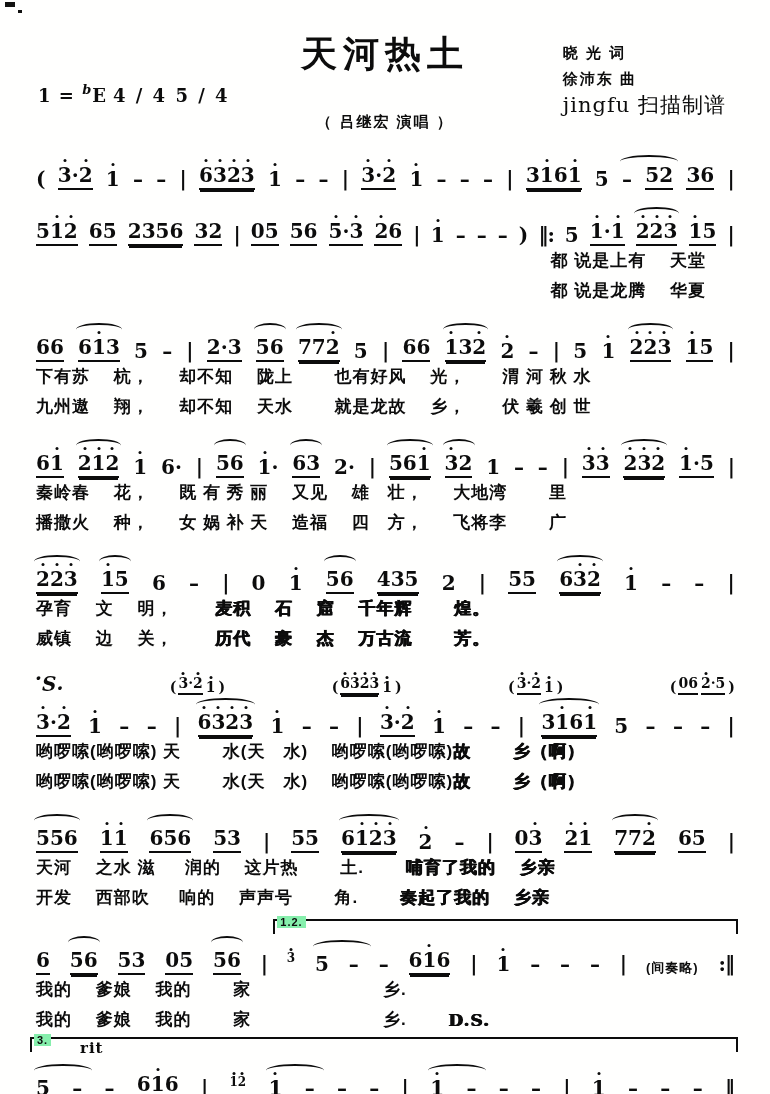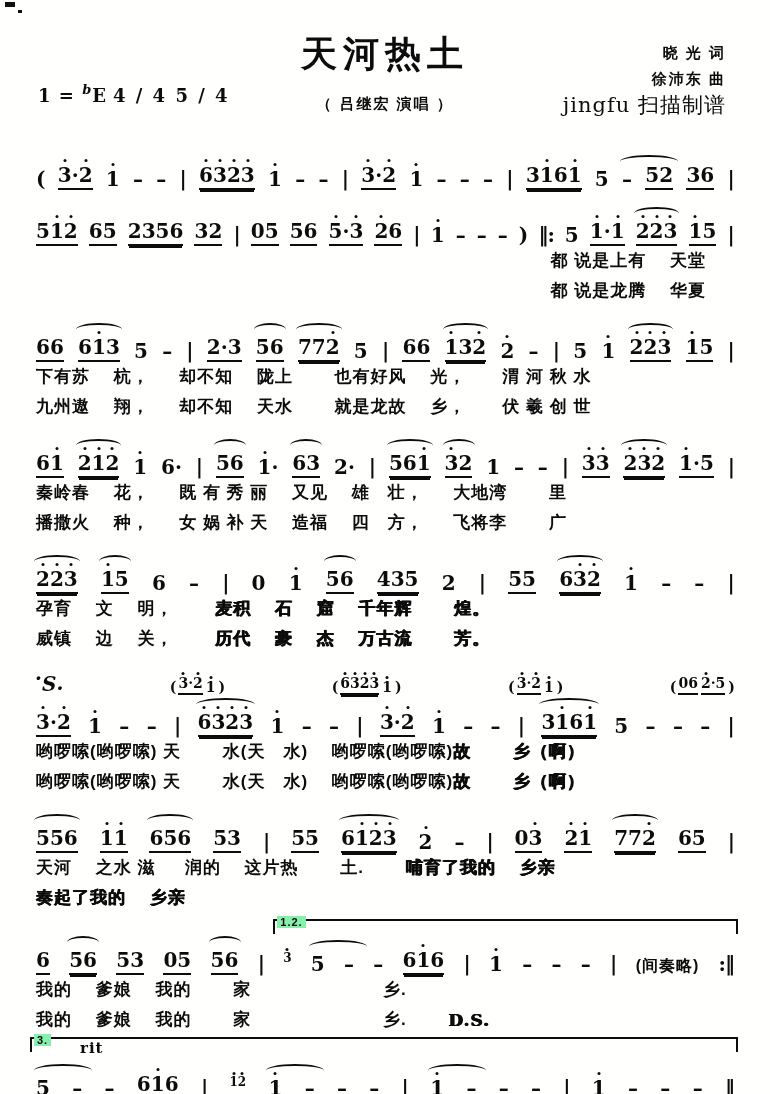--- a/index.html
+++ b/index.html
@@ -23,23 +23,23 @@
     font-family:"DejaVu Serif",serif;font-weight:bold;font-size:18px;
     letter-spacing:1px;
   }
   .keysig sup{font-size:13px;vertical-align:8px;font-style:italic;}
   .keysig .meter{margin-left:6px;letter-spacing:2px;}
   .titlebox{position:absolute;left:0;right:0;top:30px;text-align:center;}
   .titlebox h1{
     margin:0;font-size:36px;font-weight:bold;letter-spacing:6px;
     font-family:"DejaVu Serif",serif;
   }
-  .performer{margin-top:16px;font-size:15px;letter-spacing:2px;font-weight:bold;}
+  .performer{margin-top:34px;font-size:15px;letter-spacing:2px;font-weight:bold;}
   .credits{
-    position:absolute;right:44px;top:40px;text-align:right;
+    position:absolute;right:44px;top:40px;text-align:left;
     font-size:15px;font-weight:bold;line-height:26px;letter-spacing:2px;
   }
   .credits .transcriber{
     font-family:"DejaVu Serif",serif;font-weight:normal;font-size:21px;letter-spacing:1px;
   }
 
   
   #score{padding:0 36px;}
   .system{margin-top:10px;}
   .noterow{
@@ -68,21 +68,21 @@
     content:"";position:absolute;left:1px;right:1px;bottom:-4px;height:2px;background:#0c0c0c;
   }
   .tok.arc::before{
     content:"";position:absolute;top:-0.72em;left:-2px;
     width:calc(100% + 4px);min-width:1.6em;height:0.55em;
     border-top:2px solid #0c0c0c;border-radius:50%;
   }
   .tok.Wd.arc::before{width:2.9em;}
   .tok.g{font-size:0.6em;top:-0.85em;}
   .bar{font-weight:bold;letter-spacing:-1px;}
-  .txt{font-size:16px;letter-spacing:1px;font-family:"Liberation Sans",sans-serif;}
+  .txt{font-size:13px;letter-spacing:1px;font-family:"Liberation Sans",sans-serif;}
   .segno{
     font-style:italic;font-weight:bold;font-size:20px;position:relative;padding:0 6px;
   }
   .segno::before{content:"·";position:absolute;left:-1px;top:-6px;}
   .segno::after{content:"·";position:absolute;right:-1px;bottom:-4px;}
 
   .lyrrow{
     font-size:17px;line-height:30px;letter-spacing:1px;font-weight:bold;
     white-space:pre;display:flex;
   }
@@ -327,21 +327,21 @@
           <span class="tok"><span class="ch hi">2</span></span>
           <span class="tok"><span class="ch">–</span></span>
           <span class="tok bar">|</span>
           <span class="tok u"><span class="ch">0</span><span class="ch hi">3</span></span>
           <span class="tok u"><span class="ch hi">2</span><span class="ch hi">1</span></span>
           <span class="tok w arc"><span class="ch">7</span><span class="ch">7</span><span class="ch hi">2</span></span>
           <span class="tok u"><span class="ch">6</span><span class="ch">5</span></span>
           <span class="tok bar">|</span>
         </div>
         <div class="lyrrow"><span class="lyr-seg">天河　 之水 滋　  润的　 这片热　　 土.　　 </span><span class="lyr-seg bb">哺育了我的　 乡亲</span></div>
-        <div class="lyrrow"><span class="lyr-seg bb">奏起了我的　 乡亲</span></div>
+        <div class="lyrrow"><span class="lyr-seg">开发　 西部吹　  响的　 声声号　　 角.　　 </span><span class="lyr-seg bb">奏起了我的　 乡亲</span></div>
       </div>
       <div class="system sys7">
         <div class="noterow">
           <div class="volta v7">
             <span class="vlabel">1.2.</span>
           </div>
           <span class="tok u"><span class="ch">6</span></span>
           <span class="tok w arc"><span class="ch">5</span><span class="ch">6</span></span>
           <span class="tok u"><span class="ch">5</span><span class="ch">3</span></span>
           <span class="tok u"><span class="ch">0</span><span class="ch">5</span></span>

